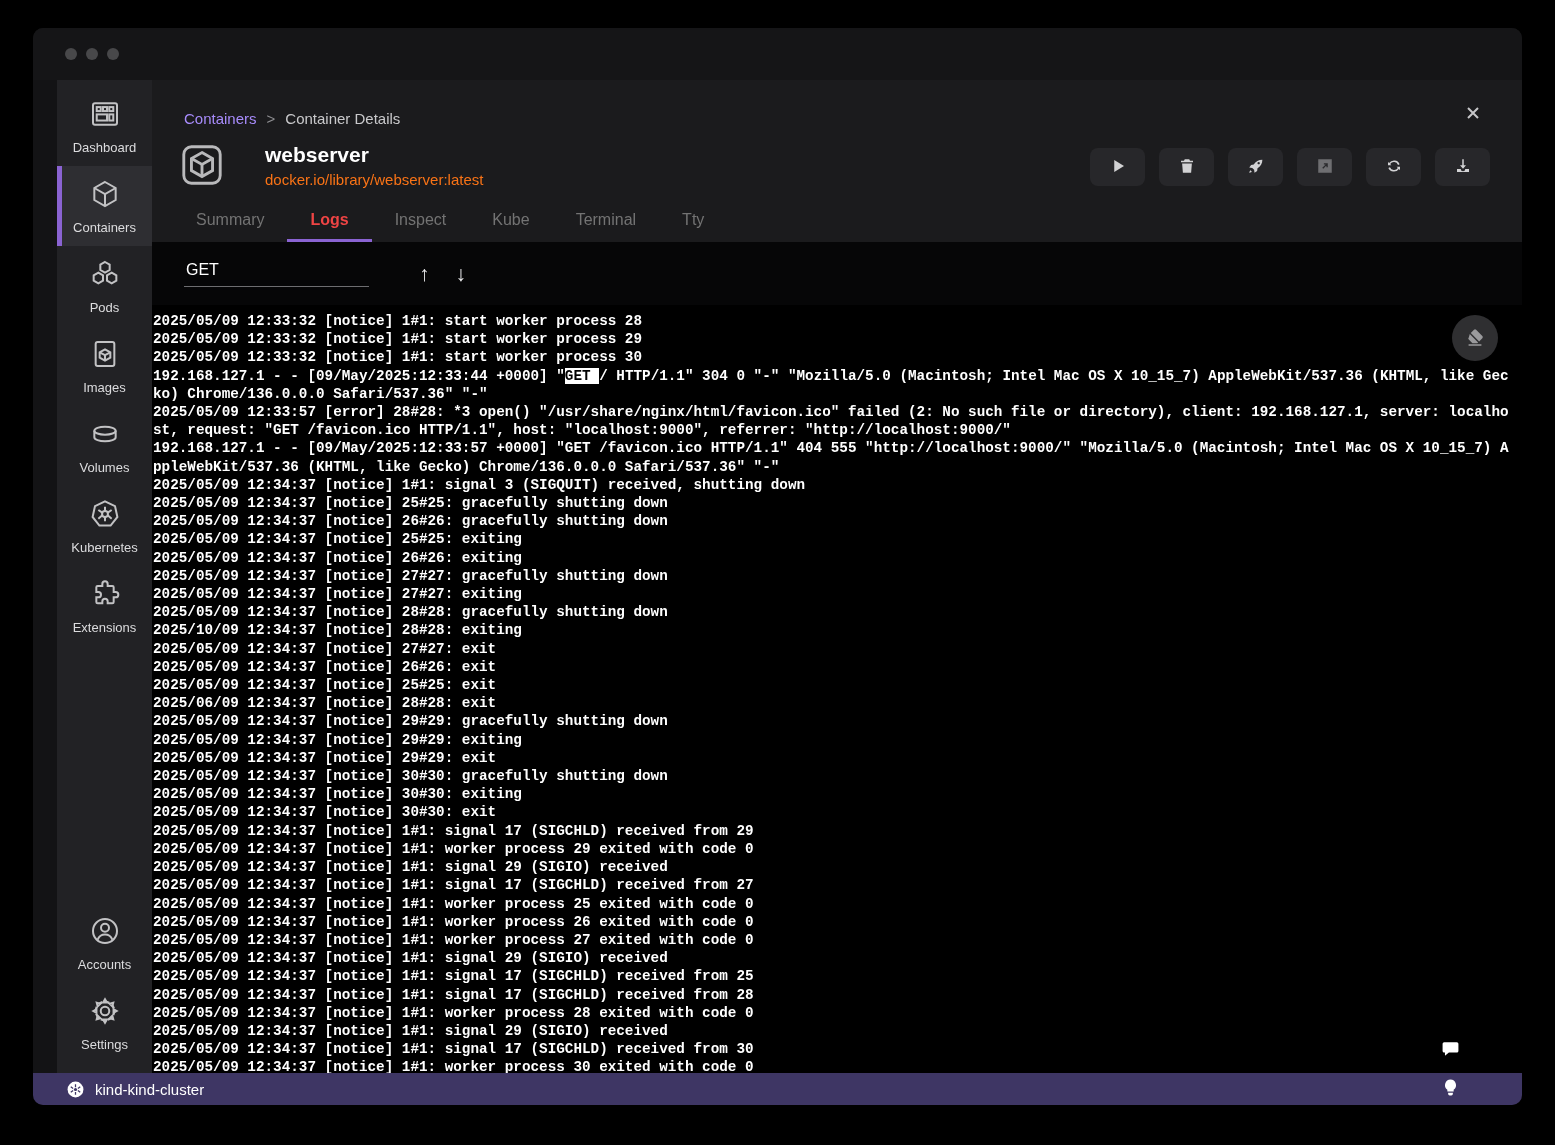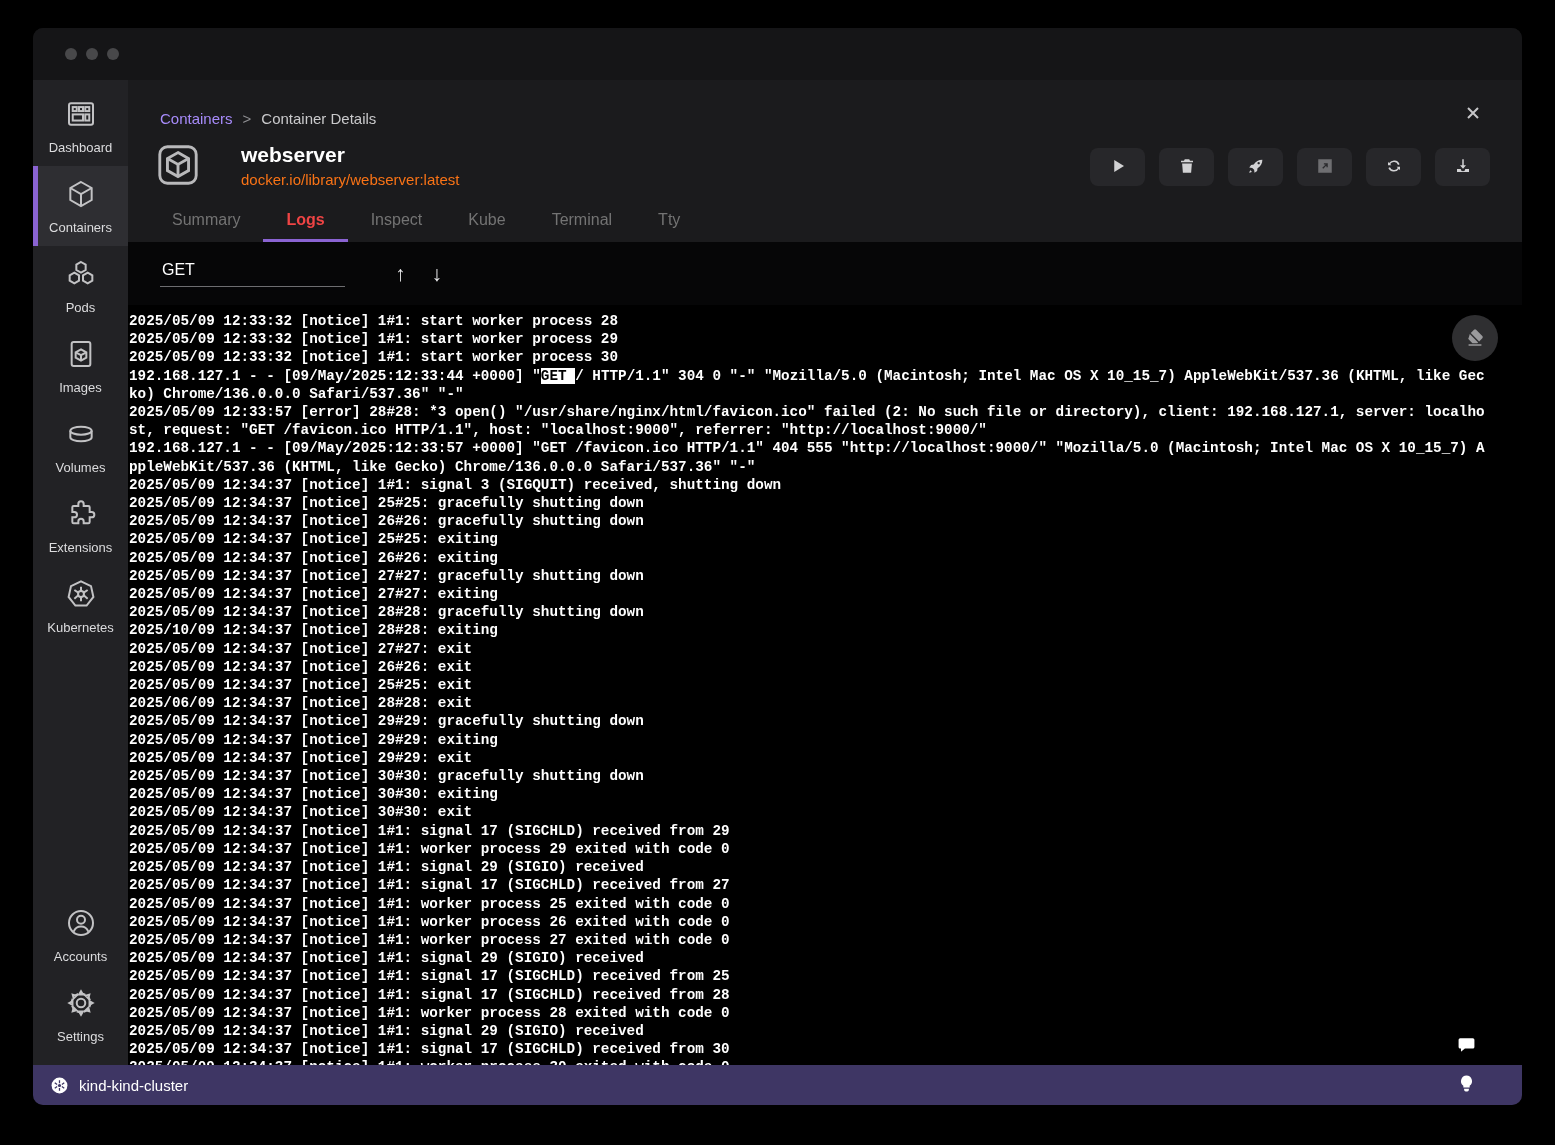--- a/index.html
+++ b/index.html
@@ -9,21 +9,21 @@
   .window { position:absolute; left:33px; top:28px; width:1489px; height:1077px;
     background:#131315; border-radius:10px; overflow:hidden; display:flex; flex-direction:column; }
 
   
   .titlebar { height:52px; background:#151517; flex:0 0 auto; display:flex; align-items:center; padding-left:32px; }
   .traffic { width:12px; height:12px; border-radius:50%; background:#48484a; margin-right:9px; }
 
   .main { flex:1; display:flex; min-height:0; }
 
   
-  .sidebar { width:95px; background:#222225; display:flex; flex-direction:column; padding:6px 0 10px 0; flex:0 0 auto; }
+  .sidebar { width:95px; background:#222225; display:flex; flex-direction:column; padding:6px 0 10px 0; flex:0 0 auto;margin-left:24px; }
   .side-item { position:relative; height:80px; display:flex; flex-direction:column; align-items:center;
     justify-content:center; gap:7px; color:#dcdcde; font-size:13px; cursor:default; }
   .side-item svg { width:32px; height:32px; stroke:#c2c2c4; fill:none; stroke-width:1.5; }
   .side-item.active { background:#2e2e32; }
   .side-item.active::before { content:""; position:absolute; left:0; top:0; bottom:0; width:5px; background:#8a63d2; }
   .side-spacer { flex:1; }
 
   
   .content { flex:1; display:flex; flex-direction:column; min-width:0; background:#000; }
   .content-header { height:162px; background:#1b1b1d; position:relative; flex:0 0 auto; }
@@ -62,22 +62,22 @@
   
   .log-area { flex:1; position:relative; background:#000; overflow:hidden; padding:7px 0 0 1px; }
   .log-line { font-family:"Liberation Mono","DejaVu Sans Mono",monospace; font-weight:bold;
     font-size:14.3px; line-height:18.2px; color:#fff; white-space:pre; }
   .log-match { background:#fff; color:#000; }
   .clear-logs { position:absolute; top:10px; right:24px; width:46px; height:46px; border-radius:50%;
     background:#2f2f31; border:none; display:flex; align-items:center; justify-content:center; cursor:pointer; }
   .clear-logs svg { width:22px; height:22px; fill:#9a9a9c; }
 
   
-  .statusbar { height:40px; background:#3e3664; flex:0 0 auto; display:flex; align-items:center;
-    color:#fff; font-size:15px; padding:0 16px; }
+  .statusbar { height:32px; background:#3e3664; flex:0 0 auto; display:flex; align-items:center;
+    color:#fff; font-size:15px; padding:0 32px; }
   .sb-left { display:flex; align-items:center; gap:10px; cursor:pointer; }
   .sb-right { margin-left:auto; display:flex; align-items:flex-start; gap:19px;flex-direction:column; }
   .sb-icon { position:relative; width:20px; height:20px; display:flex; align-items:center; justify-content:center; cursor:pointer; }
   .sb-icon svg { width:19px; height:19px; fill:#fff; }
   .bell-dot { position:absolute; top:-3px; right:-4px; width:10px; height:10px; border-radius:50%; background:#8a63d2; }
   .version { font-size:15px; color:#fff; }
 </style>
 </head>
 <body>
 
@@ -130,31 +130,31 @@
       </div>
       <div class="side-item">
         <span><svg viewBox="0 0 24 24" width="32" height="32">
               <ellipse cx="12" cy="9.5" rx="8" ry="3"></ellipse>
               <path d="M4 9.5 V14.5 C4 16.2 7.6 17.5 12 17.5 C16.4 17.5 20 16.2 20 14.5 V9.5"></path>
             </svg></span>
         <span>Volumes</span>
       </div>
       <div class="side-item">
         <span><svg viewBox="0 0 24 24" width="32" height="32">
-              <path d="M10 4.5 a2 2 0 0 1 4 0 v1.5 h3.5 a1 1 0 0 1 1 1 V10.5 h1.5 a2 2 0 0 1 0 4 H18.5 v3.5 a1 1 0 0 1 -1 1 H14 v-1.5 a2 2 0 0 0 -4 0 V19 H6.5 a1 1 0 0 1 -1 -1 V14.5 H7 a2 2 0 0 0 0 -4 H5.5 V7 a1 1 0 0 1 1 -1 H10 Z"></path>
-            </svg></span>
-        <span>Extensions</span>
-      </div>
-      <div class="side-item">
-        <span><svg viewBox="0 0 24 24" width="32" height="32">
               <path d="M12 2.5 L19.5 6.1 L21.3 14.2 L16.2 20.7 L7.8 20.7 L2.7 14.2 L4.5 6.1 Z"></path>
               <circle cx="12" cy="12" r="2.2"></circle>
               <path d="M12 6.5 V9.8 M17 9 L14 11 M17 15.5 L14 13 M12 17.5 V14.2 M7 15.5 L10 13 M7 9 L10 11"></path>
             </svg></span>
         <span>Kubernetes</span>
+      </div>
+      <div class="side-item">
+        <span><svg viewBox="0 0 24 24" width="32" height="32">
+              <path d="M10 4.5 a2 2 0 0 1 4 0 v1.5 h3.5 a1 1 0 0 1 1 1 V10.5 h1.5 a2 2 0 0 1 0 4 H18.5 v3.5 a1 1 0 0 1 -1 1 H14 v-1.5 a2 2 0 0 0 -4 0 V19 H6.5 a1 1 0 0 1 -1 -1 V14.5 H7 a2 2 0 0 0 0 -4 H5.5 V7 a1 1 0 0 1 1 -1 H10 Z"></path>
+            </svg></span>
+        <span>Extensions</span>
       </div>
       <div class="side-spacer"></div>
       <div class="side-item">
         <span><svg viewBox="0 0 24 24" width="32" height="32">
               <circle cx="12" cy="12" r="9"></circle>
               <circle cx="12" cy="9.5" r="3"></circle>
               <path d="M6.5 18.4 C7.5 15.9 9.5 14.6 12 14.6 C14.5 14.6 16.5 15.9 17.5 18.4"></path>
             </svg></span>
         <span>Accounts</span>
       </div>

